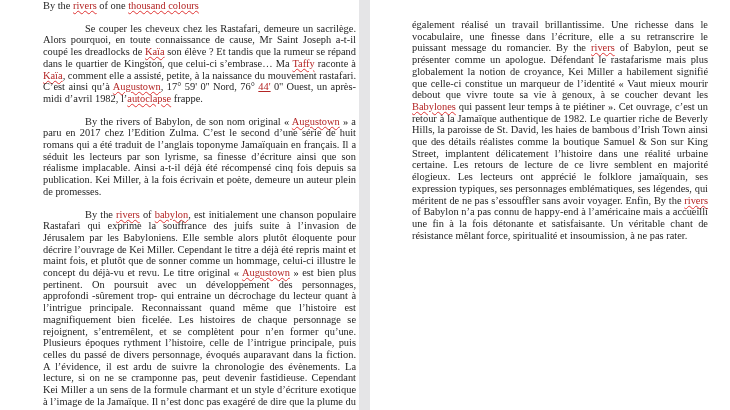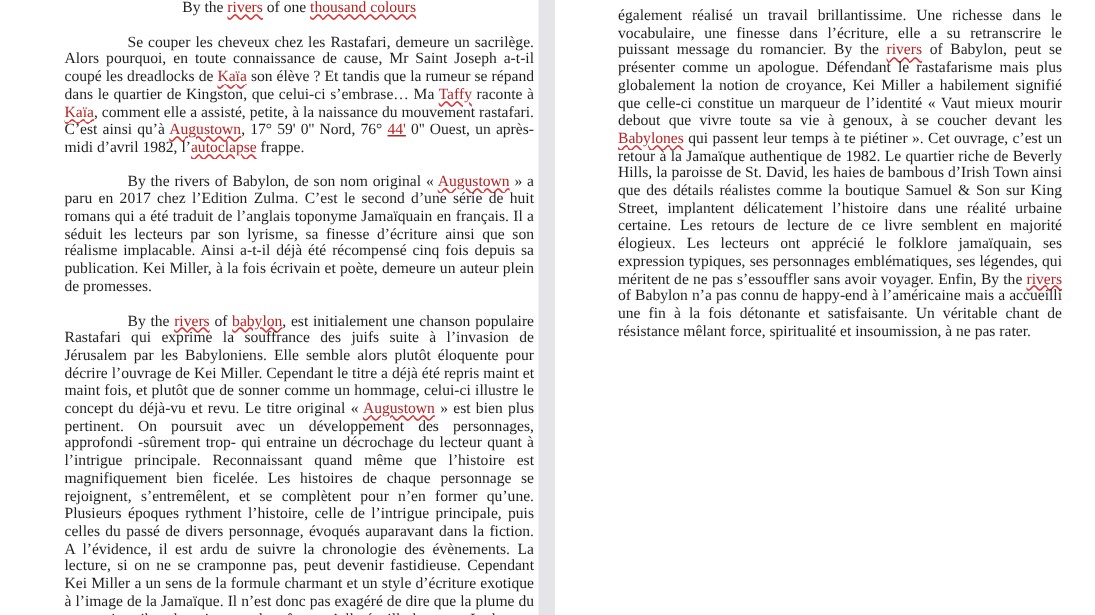--- a/index.html
+++ b/index.html
@@ -11,27 +11,27 @@
   }
   html,body{margin:0;padding:0;}
   body{
     width:730px;height:410px;overflow:hidden;position:relative;
     background:var(--paper);
     font-family:"Liberation Serif", serif;
     color:var(--text);
   }
   .page{position:absolute;top:0;}
   .page-left{left:43px;width:313px;}
-  .page-right{left:412px;top:5px;width:296px;}
+  .page-right{left:412px;top:19px;width:296px;}
   .divider{
     position:absolute;left:359px;top:0;width:11px;height:410px;
     background:var(--divider);
   }
   .doc-title{
-    text-align:center;
+    text-align:left;
     font-size:10.4px;line-height:11.7px;
     margin:0 0 11px 0;
   }
   .page p{
     margin:0 0 11px 0;
     font-size:10.4px;line-height:11.7px;
     text-align:justify;
     text-indent:42px;
     hyphens:none;
   }

